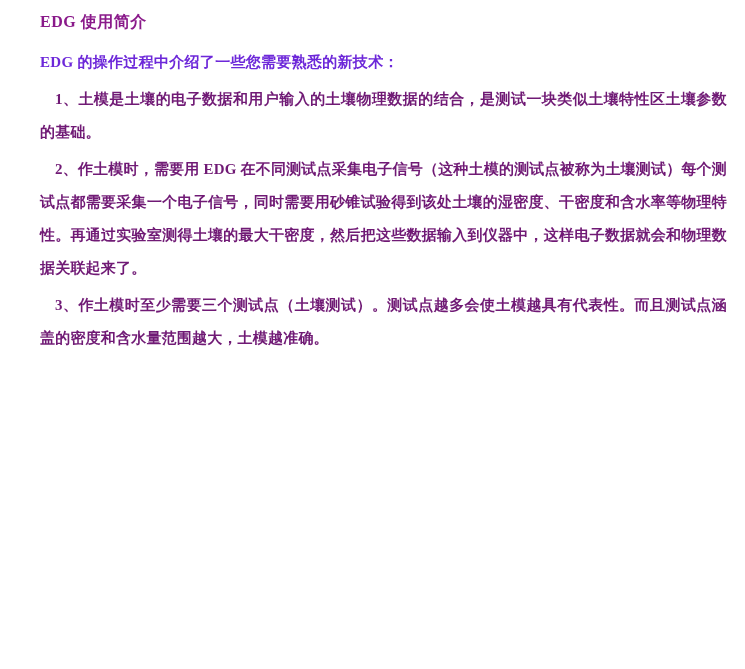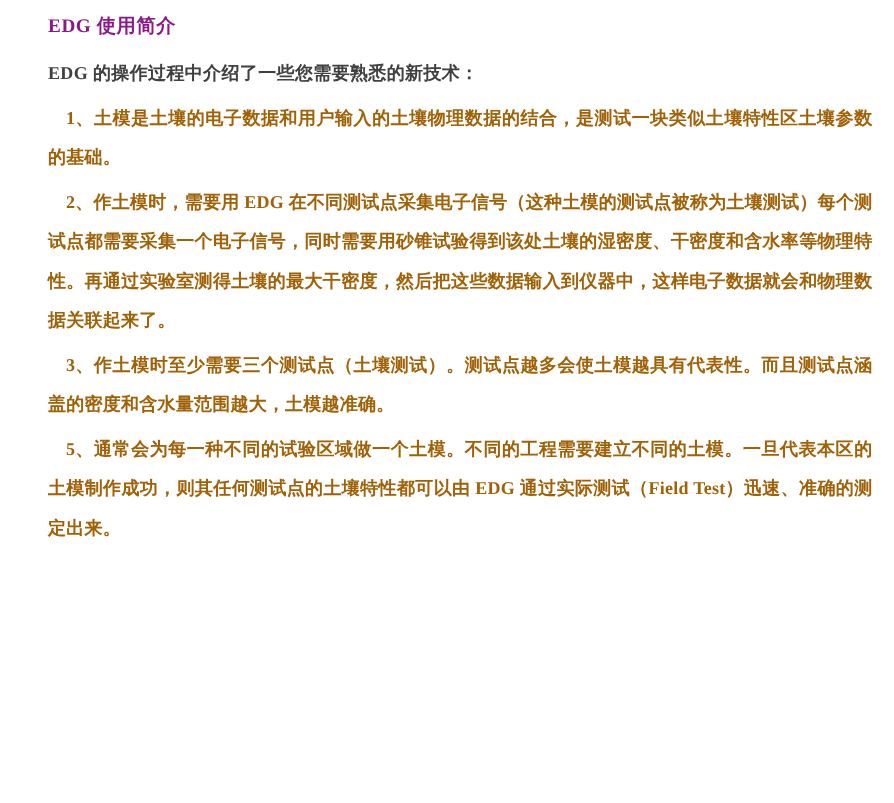--- a/index.html
+++ b/index.html
@@ -22,29 +22,29 @@
   }
   .doc-title {
     color: #8a1a8a;
     font-family: "Liberation Serif", "DejaVu Serif", serif;
     font-weight: bold;
     font-size: 16px;
     letter-spacing: 0.5px;
     margin: 4px 0 14px 0;
   }
   .intro-line {
-    color: #404040;
+    color: #6d28d9;
     font-weight: bold;
     font-size: 15px;
     line-height: 30px;
     margin: 0 0 6px 0;
     letter-spacing: 0.3px;
   }
   .para {
-    color: #a16207;
+    color: #701a75;
     font-weight: bold;
     font-size: 15px;
     line-height: 33px;
     margin: 0 0 4px 0;
     text-align: justify;
     text-justify: inter-ideograph;
     letter-spacing: 0.2px;
     text-indent: 1em;
   }
   .para.tight {
@@ -60,16 +60,15 @@
 
   <p class="intro-line">EDG 的操作过程中介绍了一些您需要熟悉的新技术：</p>
 
   <p class="para">1、土模是土壤的电子数据和用户输入的土壤物理数据的结合，是测试一块类似土壤特性区土壤参数的基础。</p>
 
   <p class="para">2、作土模时，需要用 EDG 在不同测试点采集电子信号（这种土模的测试点被称为土壤测试）每个测试点都需要采集一个电子信号，同时需要用砂锥试验得到该处土壤的湿密度、干密度和含水率等物理特性。再通过实验室测得土壤的最大干密度，然后把这些数据输入到仪器中，这样电子数据就会和物理数据关联起来了。</p>
 
   <p class="para">3、作土模时至少需要三个测试点（土壤测试）。测试点越多会使土模越具有代表性。而且测试点涵盖的密度和含水量范围越大，土模越准确。</p>
 
 
-  <p class="para">5、通常会为每一种不同的试验区域做一个土模。不同的工程需要建立不同的土模。一旦代表本区的土模制作成功，则其任何测试点的土壤特性都可以由 EDG 通过实际测试（Field Test）迅速、准确的测定出来。</p>
 
 
 </div>
 
 </body></html>

